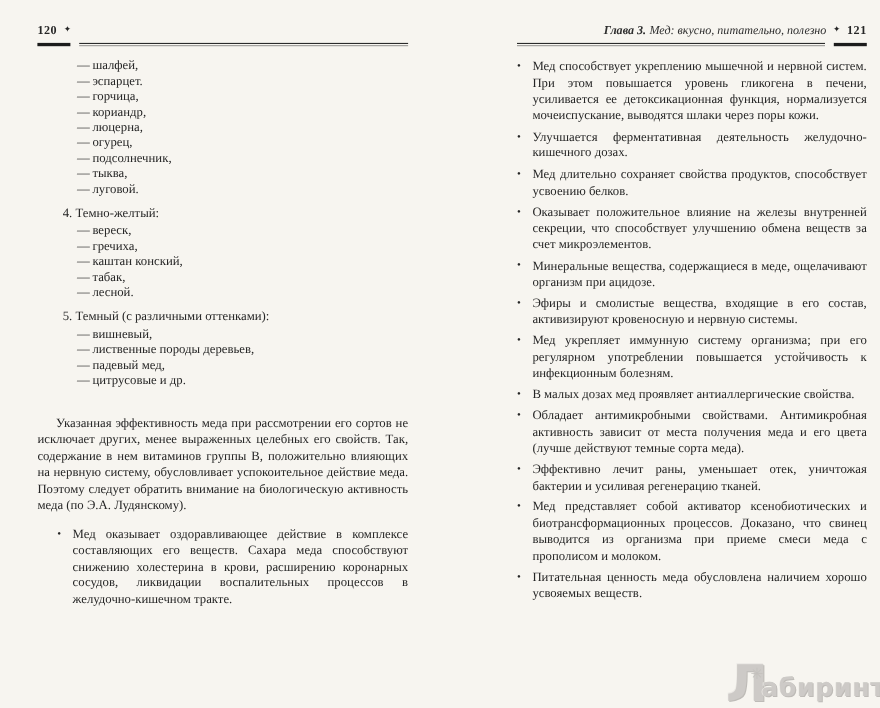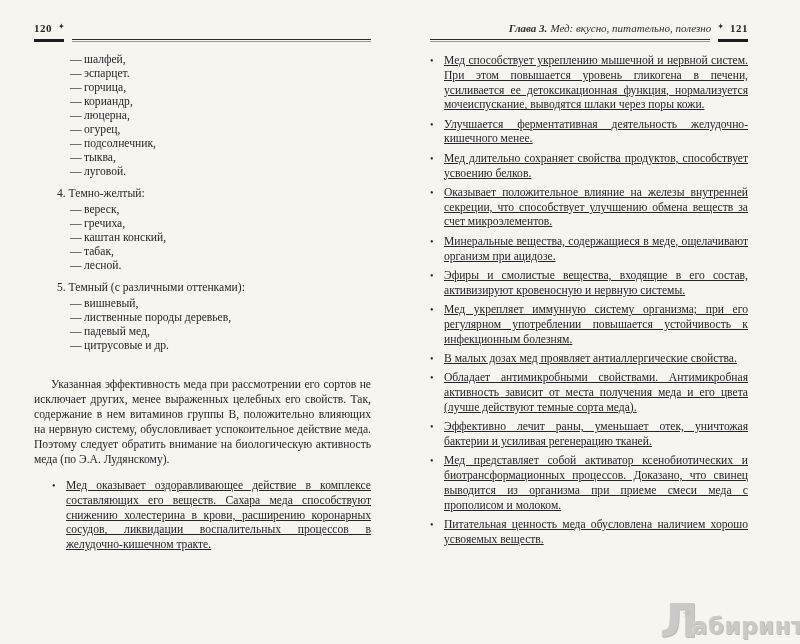--- a/index.html
+++ b/index.html
@@ -12,21 +12,21 @@
   html,body{margin:0;padding:0;}
   body{
     width:800px;height:644px;position:relative;overflow:hidden;
     background:var(--paper);
     color:var(--ink);
     font-family:"Liberation Serif","DejaVu Serif",serif;
     font-size:11.6px;
   }
   .page{position:absolute;top:21px;}
   .page-left{left:34px;width:337px;}
-  .page-right{left:430px;width:318px;}
+  .page-right{left:470px;width:318px;}
 
   
   .hdr{display:flex;align-items:center;gap:6px;font-size:11px;line-height:14px;white-space:nowrap;}
   .hdr-right{justify-content:flex-end;}
   .pnum{font-weight:bold;letter-spacing:0.5px;}
   .dia{font-size:8px;position:relative;top:-1px;}
   .htxt{font-style:italic;color:#2e2e2e;}
   .htxt .hb{font-weight:bold;margin-right:3px;}
 
   .rule{display:flex;align-items:center;margin-top:3px;height:4px;}
@@ -46,21 +46,21 @@
   .dash-line .dash{flex:none;width:14px;}
 
   .para{
     margin-top:24px;text-align:justify;text-indent:17px;line-height:15px;
   }
 
   
   .b-list{margin-top:12px;}
   .b-item{display:flex;line-height:14.8px;margin-bottom:4.5px;}
   .b-item .b-mark{flex:none;width:14px;font-size:10px;line-height:14.8px;}
-  .b-item .b-text{flex:1;text-align:justify;text-decoration:underline;}
+  .b-item .b-text{flex:1;text-align:justify;}
   .content-left .b-item{padding-left:18px;}
 
   .content-right{margin-top:12px;}
 
   
   .watermark{
     position:absolute;left:660px;top:578px;width:138px;height:62px;
     color:var(--watermark);
     font-family:"DejaVu Sans","Liberation Sans",sans-serif;
     font-weight:bold;
@@ -227,21 +227,21 @@
 
   <div class="content-right">
 
       <div class="b-item">
         <span class="b-mark">•</span>
         <span class="b-text">Мед способствует укреплению мышечной и нервной систем. При этом повышается уровень гликогена в печени, усиливается ее детоксикационная функция, нормализуется мочеиспускание, выводятся шлаки через поры кожи.</span>
       </div>
 
       <div class="b-item">
         <span class="b-mark">•</span>
-        <span class="b-text">Улучшается ферментативная деятельность желудочно-кишечного менее.</span>
+        <span class="b-text">Улучшается ферментативная деятельность желудочно-кишечного дозах.</span>
       </div>
 
       <div class="b-item">
         <span class="b-mark">•</span>
         <span class="b-text">Мед длительно сохраняет свойства продуктов, способствует усвоению белков.</span>
       </div>
 
       <div class="b-item">
         <span class="b-mark">•</span>
         <span class="b-text">Оказывает положительное влияние на железы внутренней секреции, что способствует улучшению обмена веществ за счет микроэлементов.</span>

